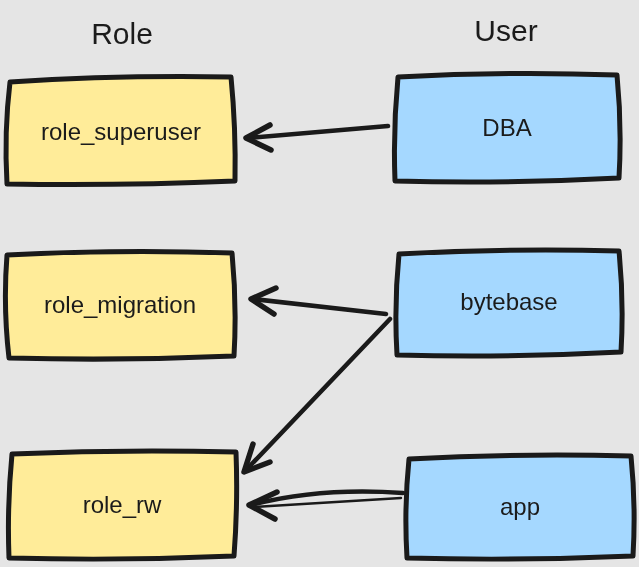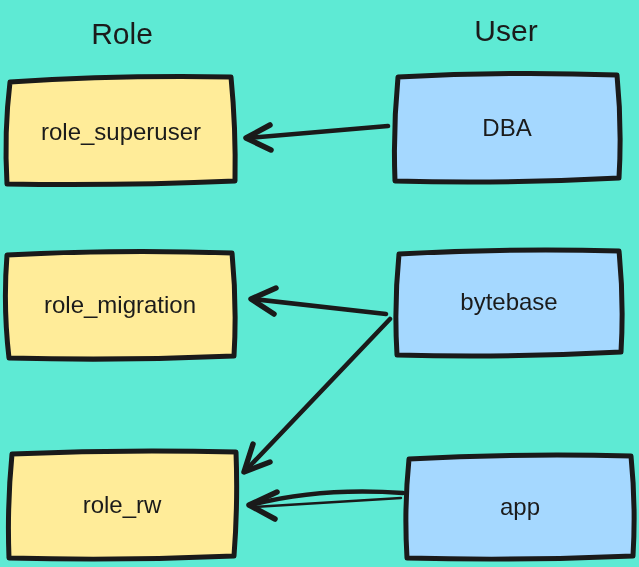--- a/index.html
+++ b/index.html
@@ -4,21 +4,21 @@
 <style>
   html, body {
     margin: 0;
     padding: 0;
     background: #ffffff;
   }
   .canvas {
     position: relative;
     width: 639px;
     height: 567px;
-    background: #5eead4;
+    background: #e5e5e5;
     overflow: hidden;
     font-family: "Liberation Sans", sans-serif;
     text-align: center;
   }
   svg { display: block; }
   .hdr {
     font-family: "Liberation Sans", sans-serif;
     font-size: 30px;
     font-weight: 500;
   }

